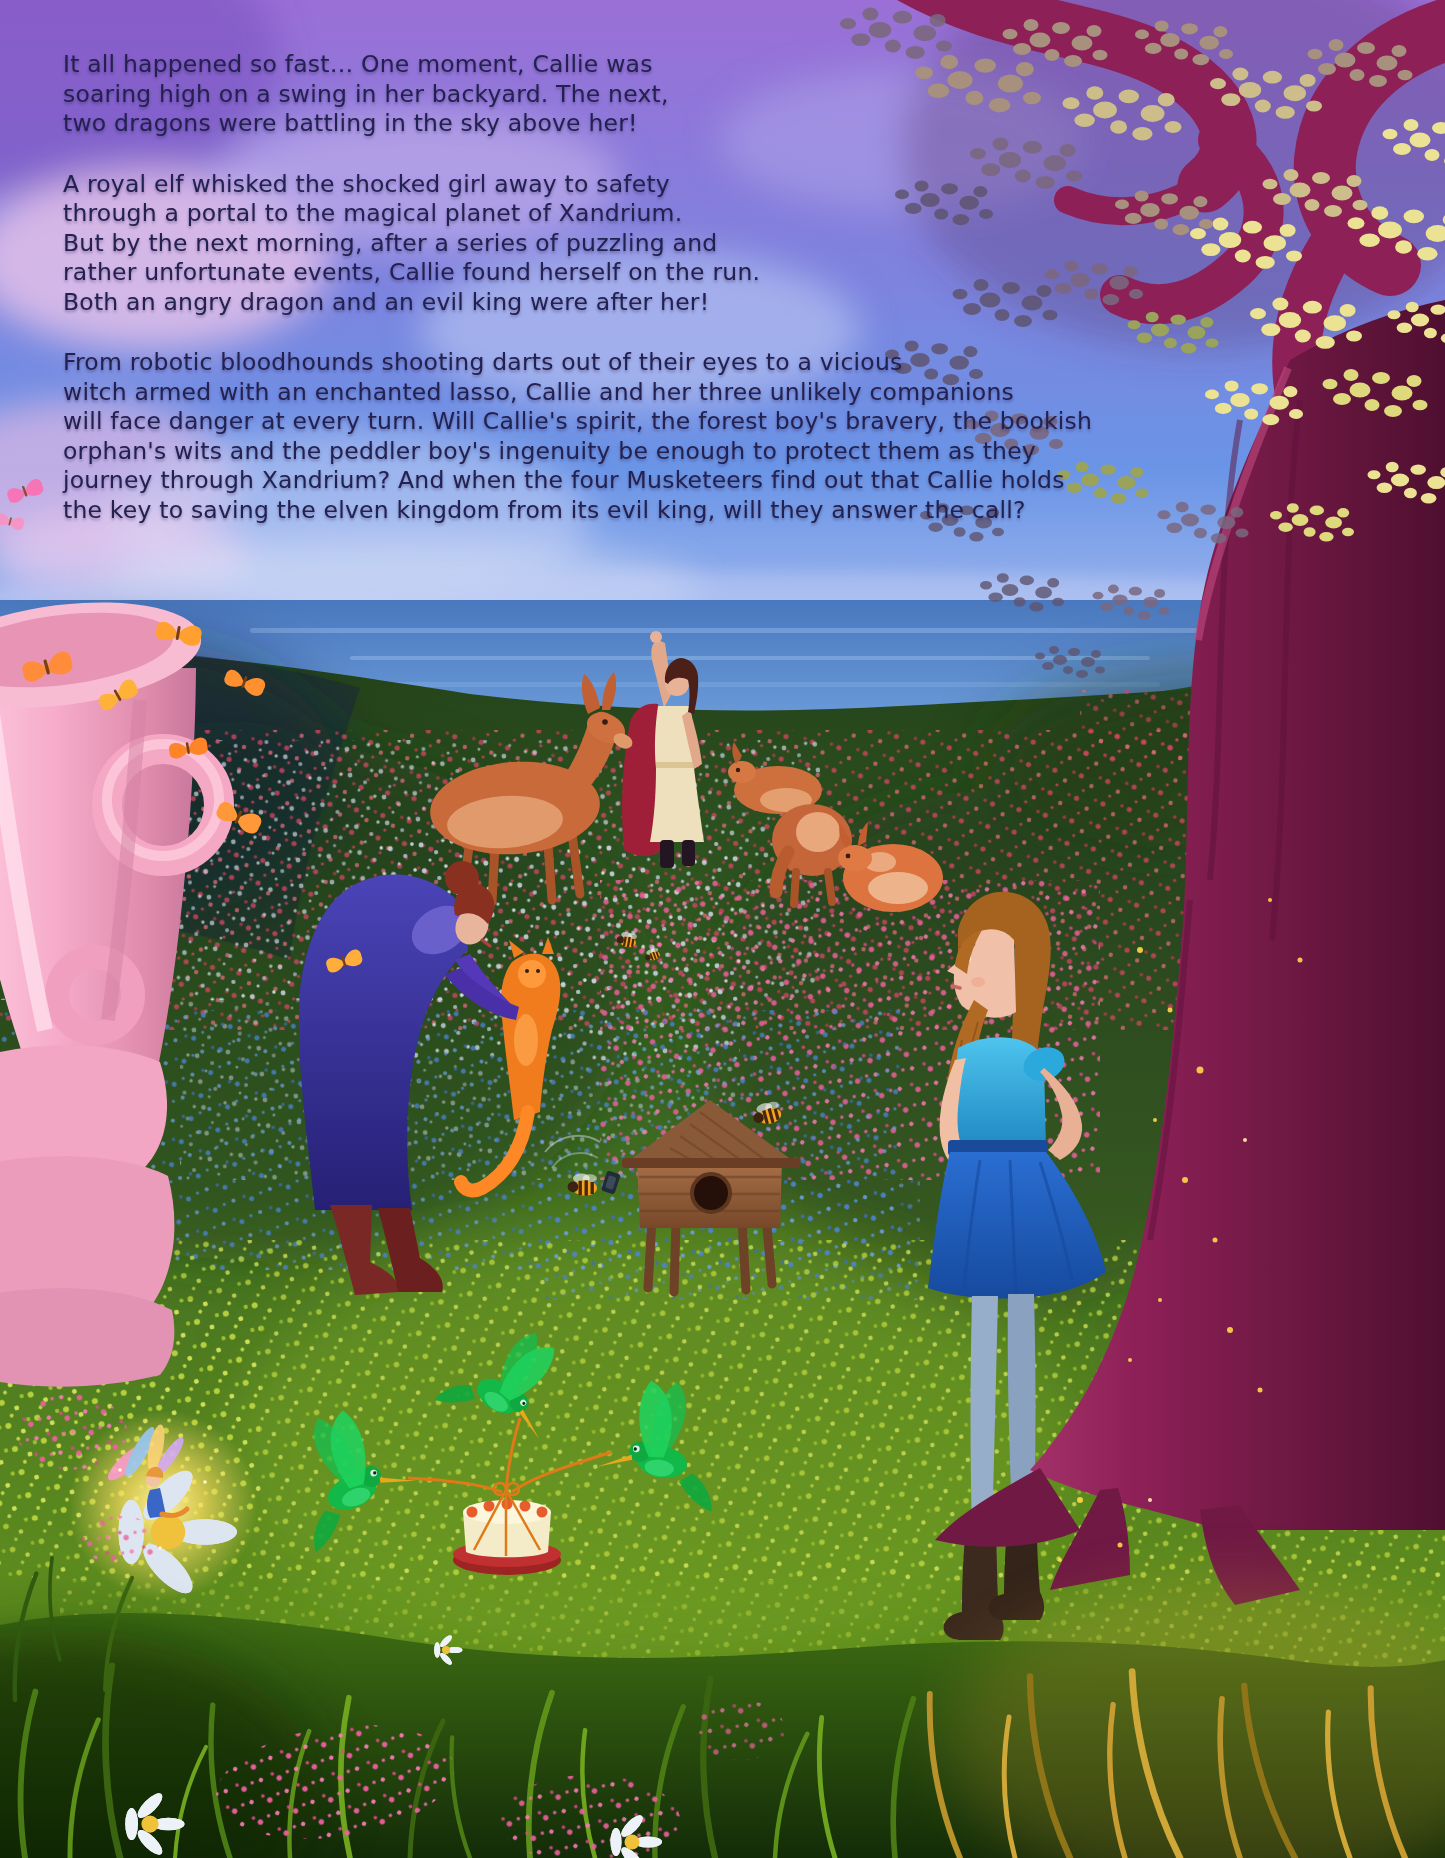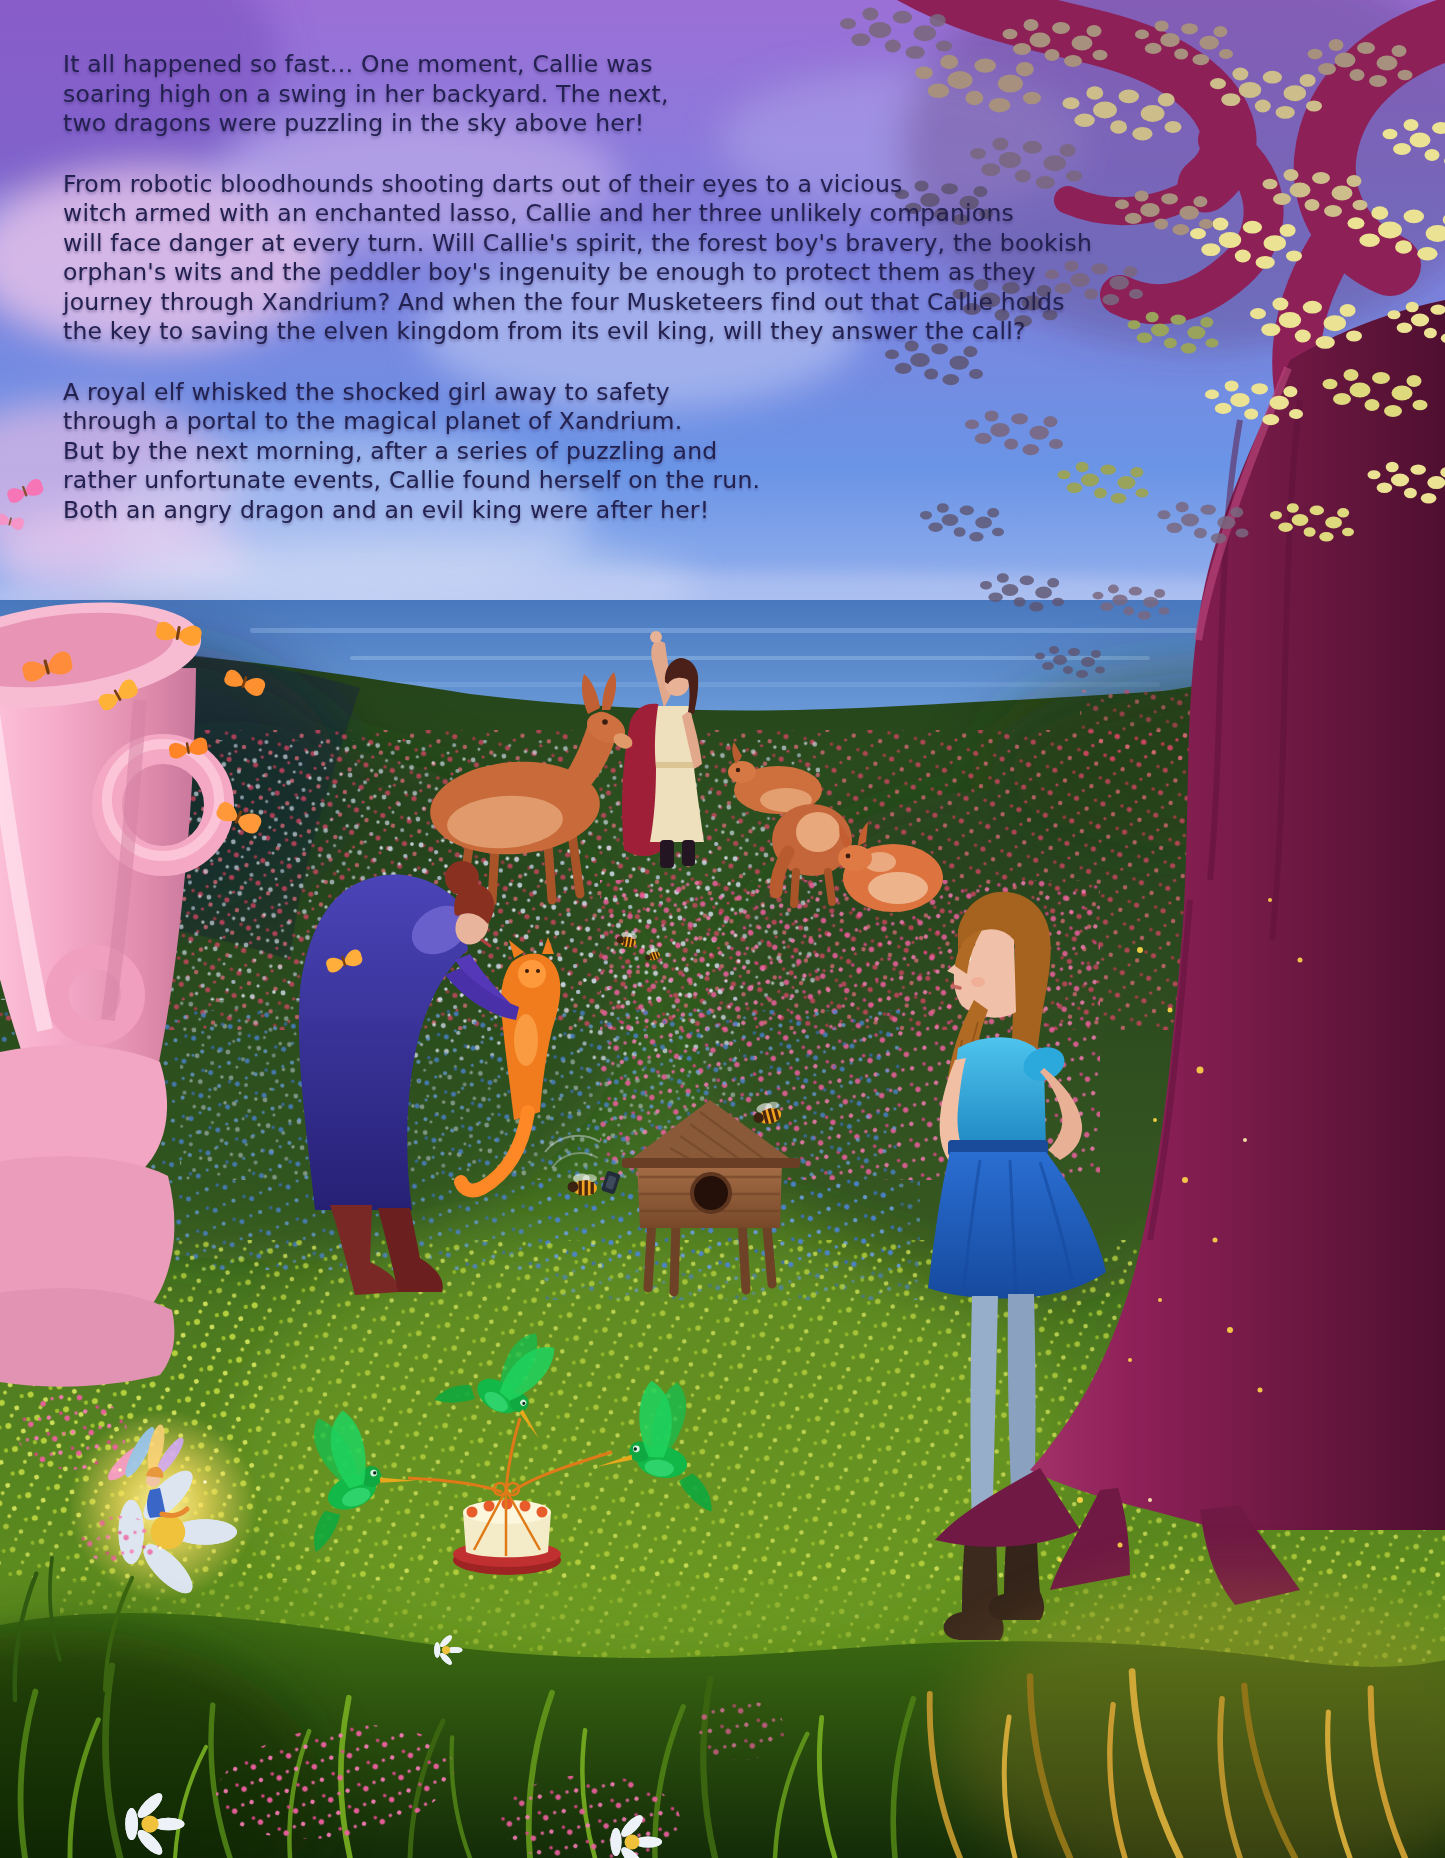--- a/index.html
+++ b/index.html
@@ -524,26 +524,26 @@
     <use href="#daisyS" fill="#edf2f8" transform="translate(150,1824) scale(1.15)"></use>
     <use href="#daisyS" fill="#edf2f8" transform="translate(632,1842) scale(1)"></use>
     <use href="#daisyS" fill="#edf2f8" transform="translate(446,1650) scale(.55)"></use>
   </g>
 </g>
 </svg>
 
 <div class="blurb">
   <p>It all happened so fast… One moment, Callie was
 soaring high on a swing in her backyard. The next,
-two dragons were puzzling in the sky above her!</p>
+two dragons were battling in the sky above her!</p>
+  <p>A royal elf whisked the shocked girl away to safety
+through a portal to the magical planet of Xandrium.
+But by the next morning, after a series of puzzling and
+rather unfortunate events, Callie found herself on the run.
+Both an angry dragon and an evil king were after her!</p>
   <p>From robotic bloodhounds shooting darts out of their eyes to a vicious
 witch armed with an enchanted lasso, Callie and her three unlikely companions
 will face danger at every turn. Will Callie's spirit, the forest boy's bravery, the bookish
 orphan's wits and the peddler boy's ingenuity be enough to protect them as they
 journey through Xandrium? And when the four Musketeers find out that Callie holds
 the key to saving the elven kingdom from its evil king, will they answer the call?</p>
-  <p>A royal elf whisked the shocked girl away to safety
-through a portal to the magical planet of Xandrium.
-But by the next morning, after a series of puzzling and
-rather unfortunate events, Callie found herself on the run.
-Both an angry dragon and an evil king were after her!</p>
 </div>
 </div>
 
 </body></html>

